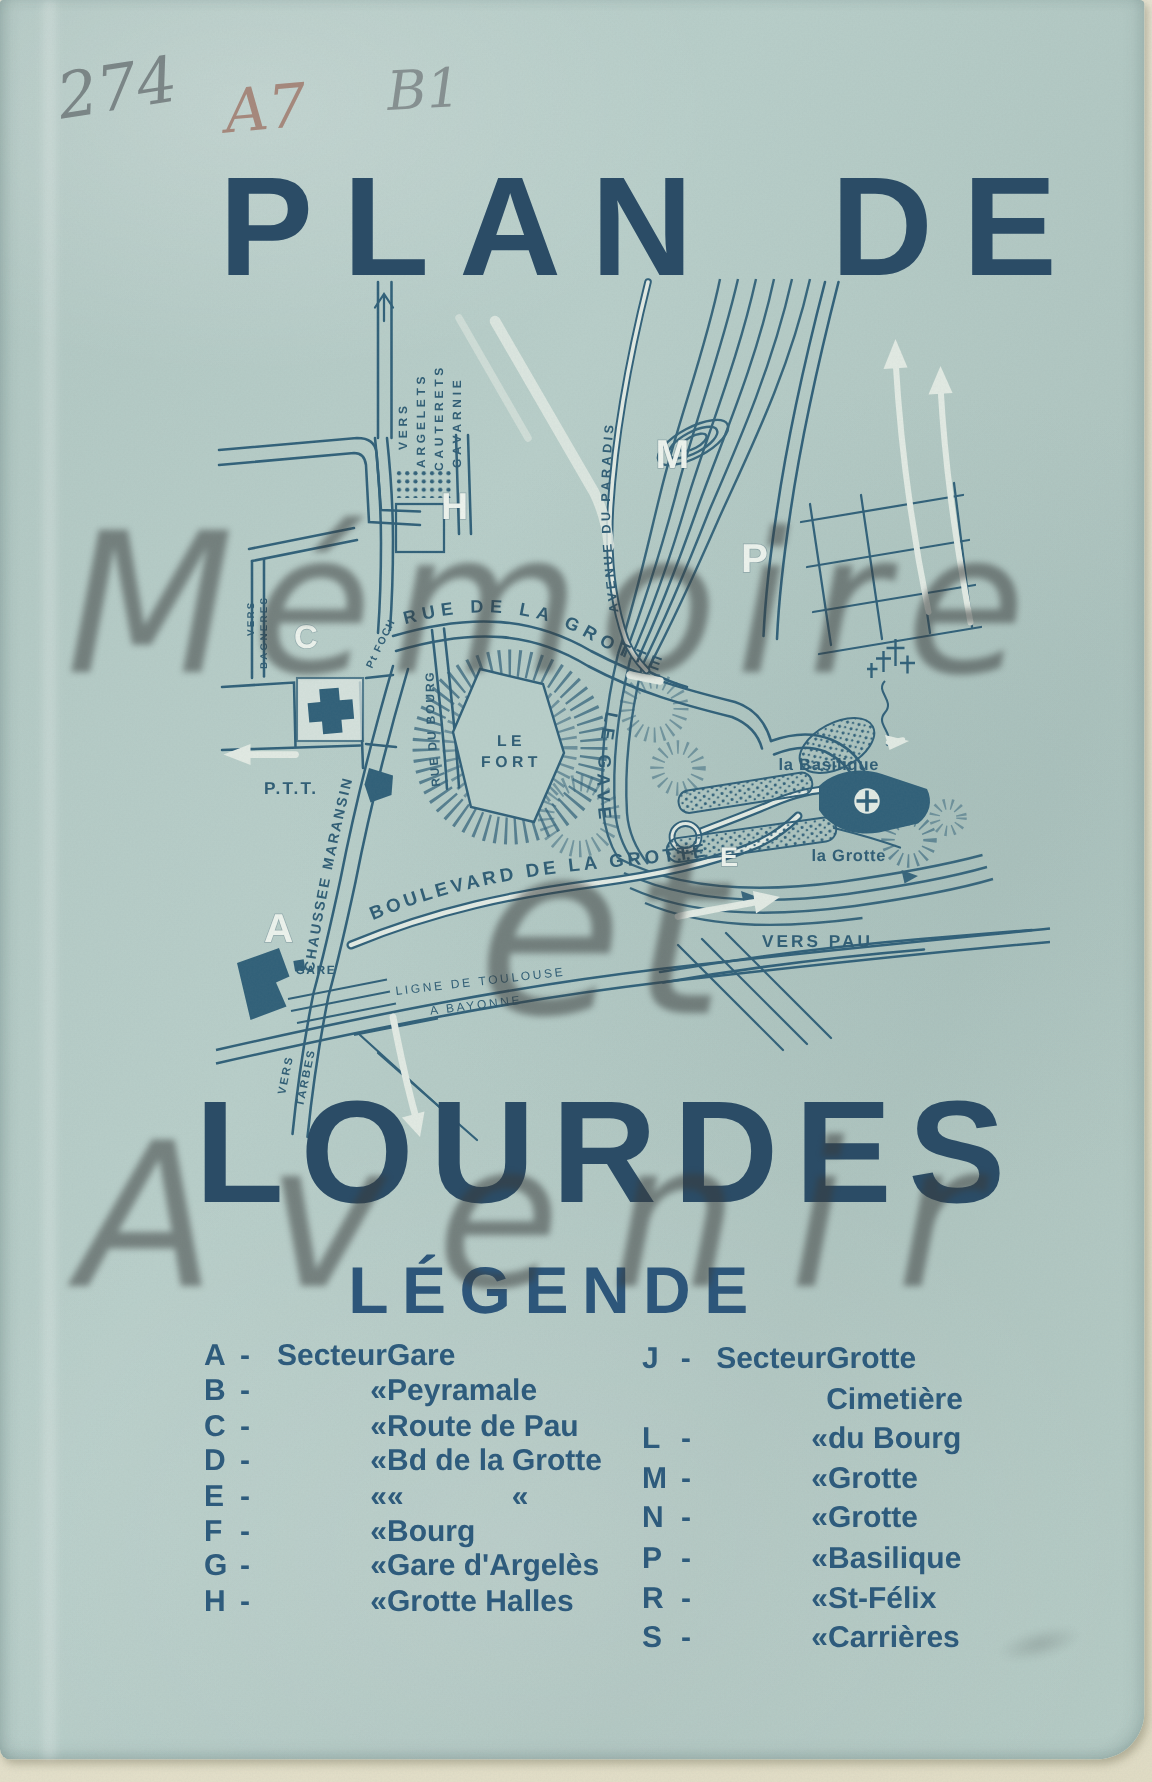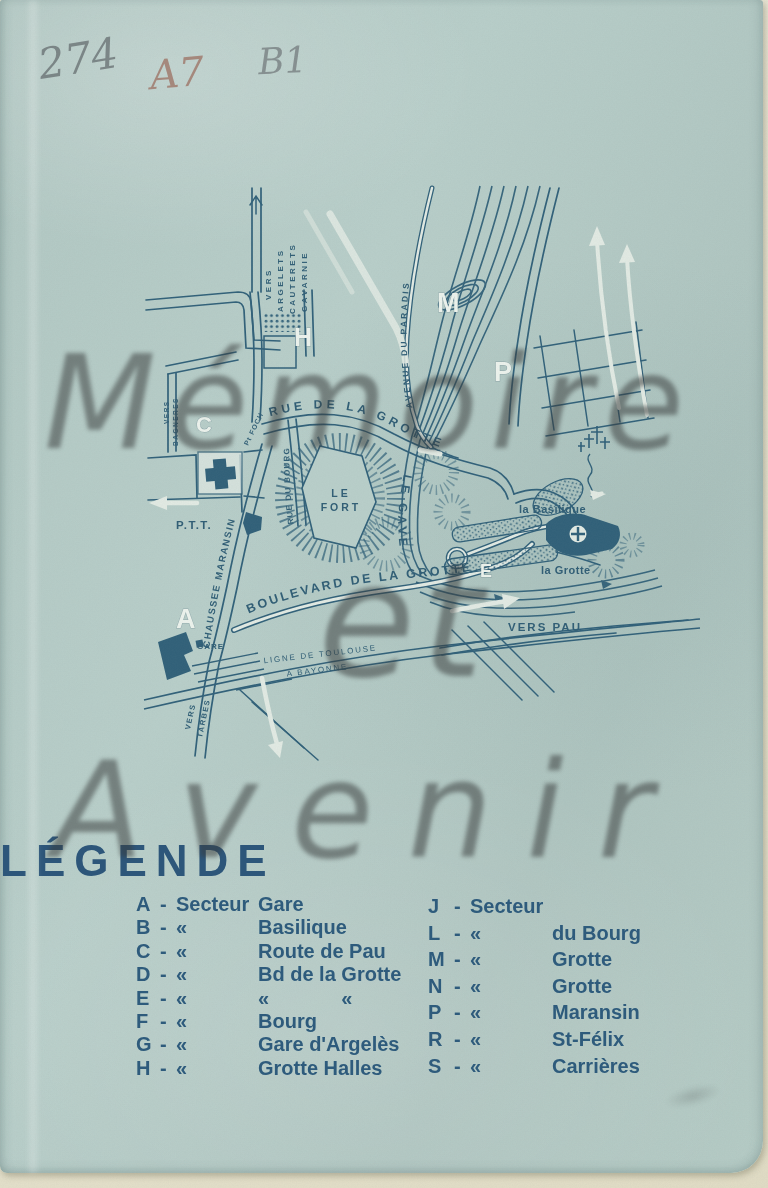--- a/index.html
+++ b/index.html
@@ -21,33 +21,33 @@
     background:linear-gradient(90deg,transparent,rgba(255,255,255,0.22),transparent);
     filter:blur(2px);pointer-events:none;z-index:12;}
   .map{position:absolute;left:0;top:0;z-index:5;}
   .hand{position:absolute;font-family:"DejaVu Serif",serif;font-style:italic;z-index:15;white-space:nowrap;}
   .hw-274{left:38px;top:34px;font-size:42px;transform:rotate(-9deg);color:rgba(95,102,106,0.70);}
   .hw-a7{left:150px;top:50px;font-size:40px;transform:rotate(-5deg);color:rgba(158,118,104,0.80);}
   .hw-b1{left:258px;top:40px;font-size:36px;transform:rotate(-3deg);color:rgba(108,114,116,0.68);}
   .title{position:absolute;font-weight:700;color:#2b4c66;z-index:10;white-space:nowrap;line-height:1;}
   .title-top{left:146px;top:104px;font-size:94px;letter-spacing:20px;word-spacing:26px;}
   .title-bottom{left:130px;top:719px;font-size:97px;letter-spacing:11px;}
-  .legend-heading{position:absolute;left:0;top:836px;width:740px;z-index:10;
+  .legend-heading{position:absolute;left:0;top:836px;width:740px;text-align:center;z-index:10;
     font-size:44px;font-weight:700;letter-spacing:9px;color:#2d567a;}
   .legend-wrap{position:absolute;left:136px;top:893px;width:570px;display:flex;z-index:10;
     color:#2e5b7c;font-size:20px;font-weight:700;}
   .lcol{width:292px;}
   .rcol{flex:1;}
   .lrow{display:flex;align-items:baseline;}
   .lcol .lrow{line-height:23.4px;}
   .rcol .lrow{line-height:26.6px;}
   .ll{width:24px;}
   .rcol .ll{width:26px;}
   .ld{width:16px;}
-  .ls{width:82px;text-align:left;}
+  .ls{width:82px;text-align:right;}
   .lt2{margin-left:72px;}
   .wm{position:absolute;font-family:"DejaVu Sans",sans-serif;font-style:italic;font-weight:400;
     color:#393c3c;filter:blur(2.3px);opacity:0.52;z-index:40;white-space:nowrap;pointer-events:none;line-height:1;}
   .wm1{left:44px;top:338px;font-size:130px;letter-spacing:12px;}
   .wm2{left:318px;top:542px;font-size:158px;letter-spacing:6px;}
   .wm3{left:52px;top:744px;font-size:134px;letter-spacing:34px;}
   .smudge{position:absolute;left:664px;top:1086px;width:58px;height:20px;z-index:8;
     background:radial-gradient(ellipse at 50% 50%, rgba(70,75,75,0.45), transparent 70%);
     filter:blur(2px);opacity:0.5;transform:rotate(-14deg);}
 </style>
@@ -287,36 +287,38 @@
       <text x="480" y="577" font-size="18">E</text>
     </g>
 
     <rect width="768" height="1188" filter="url(#grain)"></rect>
   </svg>
 
   <div class="hand hw-274">274</div>
   <div class="hand hw-a7">A7</div>
   <div class="hand hw-b1">B1</div>
 
+  <div class="title title-top">PLAN DE</div>
+  <div class="title title-bottom">LOURDES</div>
 
   <div class="legend-heading">LÉGENDE</div>
 
   <div class="legend-wrap">
     <div class="lcol">
       <div class="lrow">
             <span class="ll">A</span>
             <span class="ld">-</span>
             <span class="ls">Secteur</span>
             <span class="lt">Gare</span>
           </div>
       <div class="lrow">
             <span class="ll">B</span>
             <span class="ld">-</span>
             <span class="ls">«</span>
-            <span class="lt">Basilique</span>
+            <span class="lt">Peyramale</span>
           </div>
       <div class="lrow">
             <span class="ll">C</span>
             <span class="ld">-</span>
             <span class="ls">«</span>
             <span class="lt">Route de Pau</span>
           </div>
       <div class="lrow">
             <span class="ll">D</span>
             <span class="ld">-</span>
@@ -347,20 +349,21 @@
             <span class="ld">-</span>
             <span class="ls">«</span>
             <span class="lt">Grotte Halles</span>
           </div>
     </div>
     <div class="rcol">
       <div class="lrow">
             <span class="ll">J</span>
             <span class="ld">-</span>
             <span class="ls">Secteur</span>
+            <span class="lt">Grotte Cimetière</span>
           </div>
       <div class="lrow">
             <span class="ll">L</span>
             <span class="ld">-</span>
             <span class="ls">«</span>
             <span class="lt">du Bourg</span>
           </div>
       <div class="lrow">
             <span class="ll">M</span>
             <span class="ld">-</span>
@@ -370,21 +373,21 @@
       <div class="lrow">
             <span class="ll">N</span>
             <span class="ld">-</span>
             <span class="ls">«</span>
             <span class="lt">Grotte</span>
           </div>
       <div class="lrow">
             <span class="ll">P</span>
             <span class="ld">-</span>
             <span class="ls">«</span>
-            <span class="lt">Maransin</span>
+            <span class="lt">Basilique</span>
           </div>
       <div class="lrow">
             <span class="ll">R</span>
             <span class="ld">-</span>
             <span class="ls">«</span>
             <span class="lt">St-Félix</span>
           </div>
       <div class="lrow">
             <span class="ll">S</span>
             <span class="ld">-</span>

